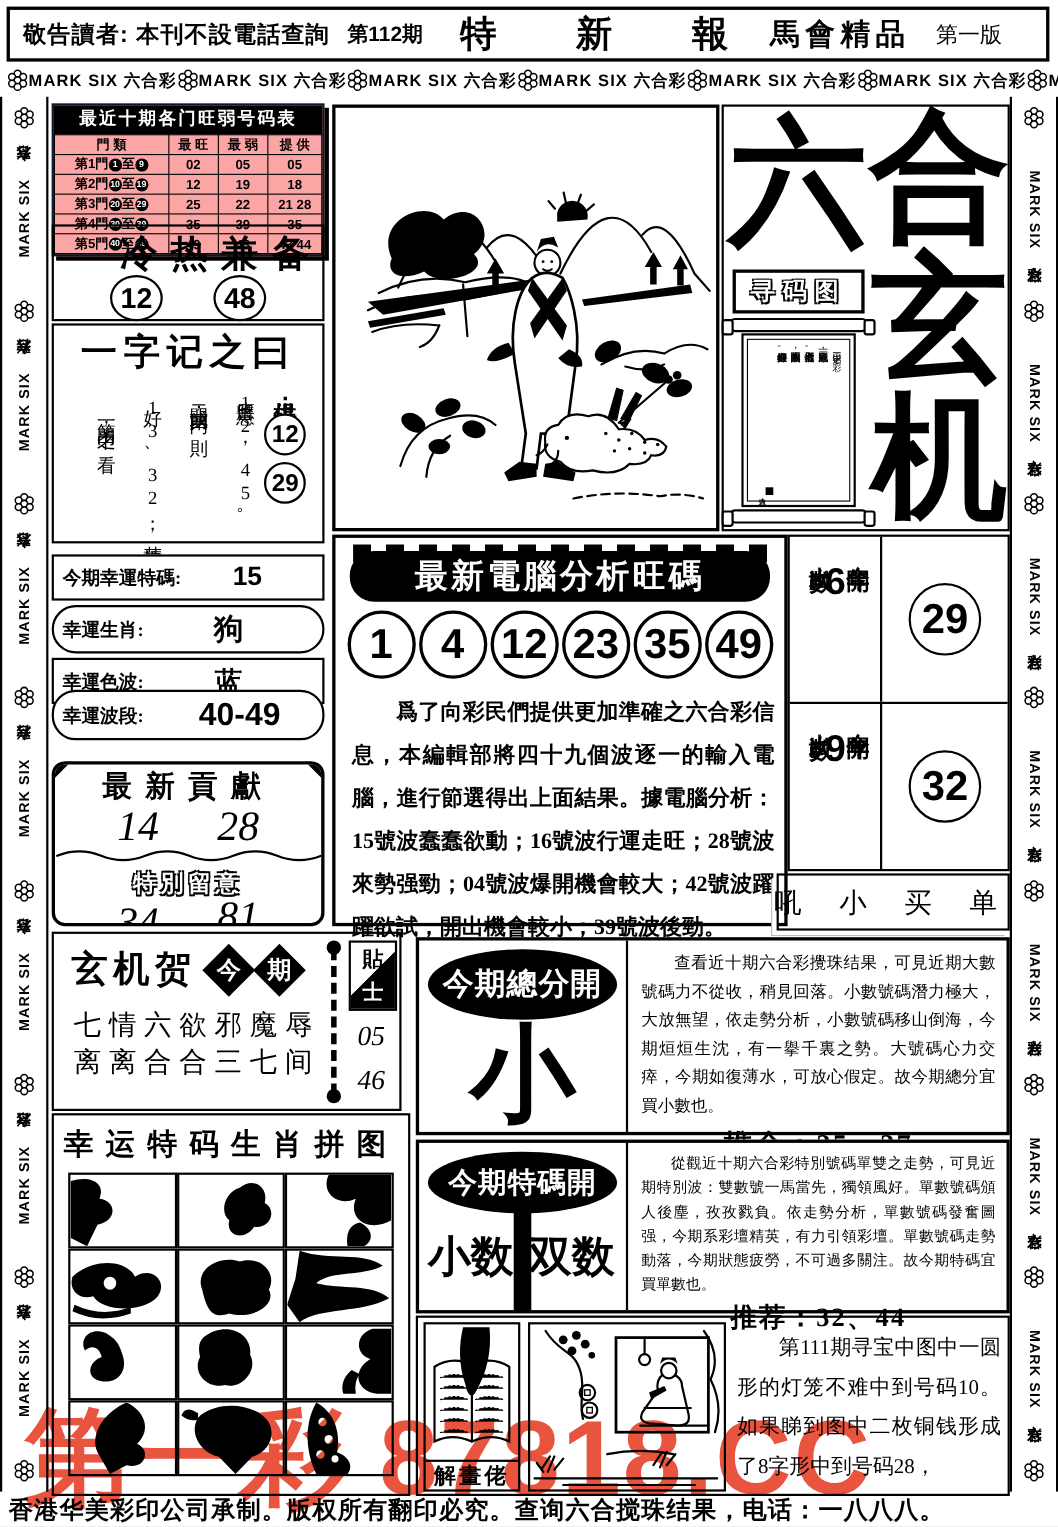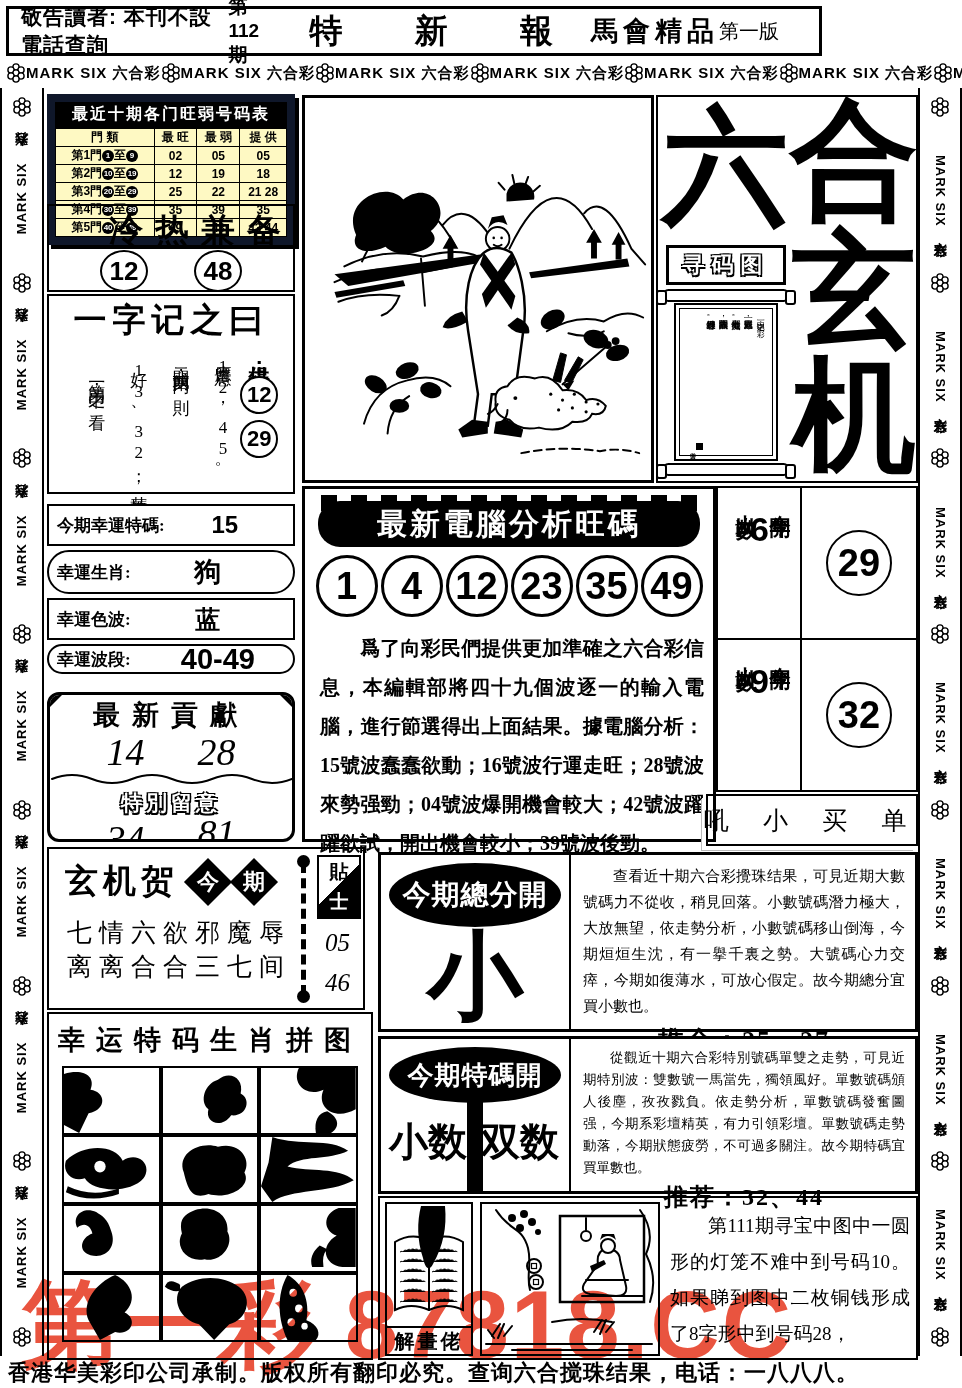--- a/index.html
+++ b/index.html
@@ -6,43 +6,43 @@
   html,body { background:#d8d8d8; }
   #page {
     position:relative; width:962px; height:1388px; margin:0 auto;
     background:#fff; color:#000; overflow:hidden;
     font-family:"Liberation Serif", serif;
   }
   .abs { position:absolute; }
   .sans { font-family:"Liberation Sans", sans-serif; }
 
   
-  #header-box { left:6px; top:6px; width:816px; height:50px; border:3px solid #000;
+  #header-box { left:6px; top:6px; width:948px; height:50px; border:3px solid #000;
     display:flex; align-items:center; padding:0 12px; }
   #hdr-notice { font:bold 21px "Liberation Sans", sans-serif; letter-spacing:1px; }
   #hdr-issue  { font:bold 19px "Liberation Sans", sans-serif; margin-left:16px; }
   #hdr-title  { font-weight:bold; font-size:33px; letter-spacing:32px; margin-left:34px; white-space:nowrap; }
   #hdr-sub    { font-weight:bold; font-size:27px; letter-spacing:5px; margin-left:6px; white-space:nowrap; }
   #hdr-edition{ font-size:20px; margin-left:auto; margin-right:28px; white-space:nowrap; }
 
   
   #mark-row { left:0; top:58px; width:962px; height:30px; display:flex;
     align-items:center; justify-content:space-between; padding:0 6px; }
   .mark-text { font:bold 15px "Liberation Sans", sans-serif; letter-spacing:1px; white-space:nowrap; }
   .flower { width:20px; height:22px; flex:none; }
   .strip { top:88px; width:44px; height:1268px; display:flex; flex-direction:column;
     align-items:center; justify-content:space-between; padding:8px 0;
     border-left:2px solid #000; border-right:2px solid #000; background:#fff; }
   #strip-left { left:0; } #strip-right { right:0; }
   .strip .mark-text { writing-mode:vertical-rl; text-orientation:mixed; font-size:13px; }
   #strip-left .mark-text { transform:rotate(180deg); }
 
   
-  #hot-table { left:47px; top:94px; width:248px; border:8px solid #0f172a;
-    box-shadow:4px 4px 0 #000; background:#fef9c3; }
+  #hot-table { left:47px; top:94px; width:248px; border:2px solid #0f172a;
+    box-shadow:4px 4px 0 #000; background:#fca5a5; }
   #hot-title { background:#000; color:#fff; text-align:center;
     font:bold 16px "Liberation Sans", sans-serif; letter-spacing:2px; padding:2px 0 3px; }
   #hot-table table { width:100%; border-collapse:collapse; }
   #hot-table td { border:1.5px solid #000; text-align:center;
     font:bold 12px "Liberation Sans", sans-serif; height:15px; padding:0 1px; white-space:nowrap; }
   td.doorcell { text-align:left; padding-left:2px; }
   .mini { display:inline-flex; align-items:center; justify-content:center;
     width:12px; height:12px; border-radius:50%; background:#000; color:#fff;
     font:bold 8px "Liberation Sans", sans-serif; vertical-align:middle; }
 
@@ -523,21 +523,21 @@
     <span class="lucky-value sans" style="font-size:24px;">15</span>
   </div>
   <div class="abs lucky-row pill" style="top:550px;height:44px;">
     <span class="lucky-label">幸運生肖:</span>
     <span class="lucky-value" style="font-size:27px;">狗</span>
   </div>
   <div class="abs lucky-row" style="top:598px;height:42px;">
     <span class="lucky-label">幸運色波:</span>
     <span class="lucky-value" style="font-size:25px;">蓝</span>
   </div>
-  <div class="abs lucky-row pill" style="top:644px;height:30px;gap:20px;">
+  <div class="abs lucky-row pill" style="top:627px;height:46px;gap:20px;">
     <span class="lucky-label">幸運波段:</span>
     <span class="lucky-value sans" style="font-size:29px;">40-49</span>
   </div>
 
   <div id="contrib">
     <div id="contrib-title">最新貢獻</div>
     <div class="contrib-nums">
       <span>14</span>
       <span>28</span>
     </div>

